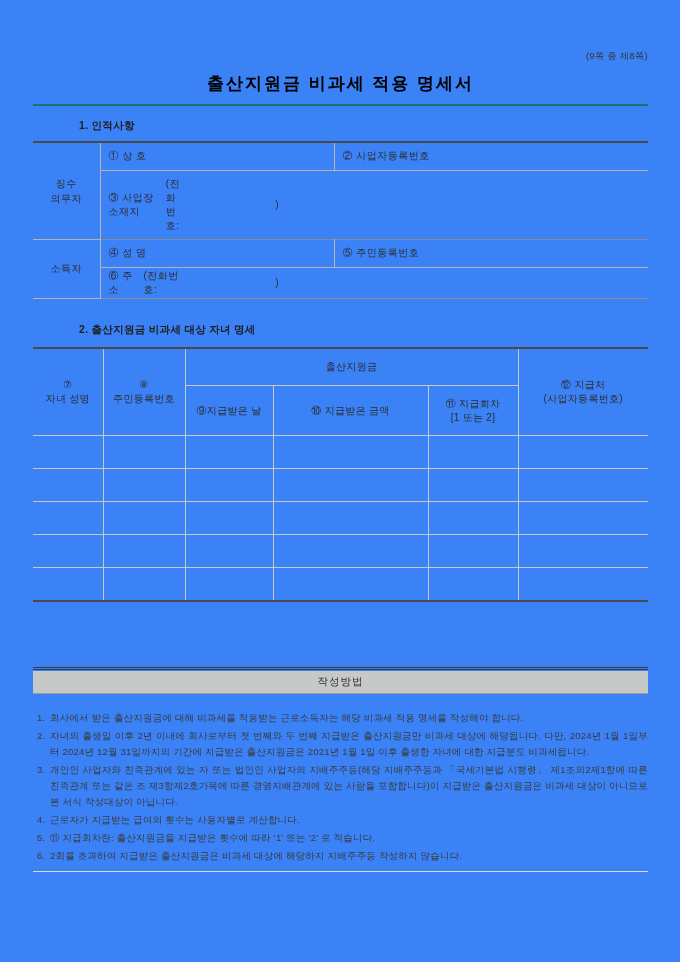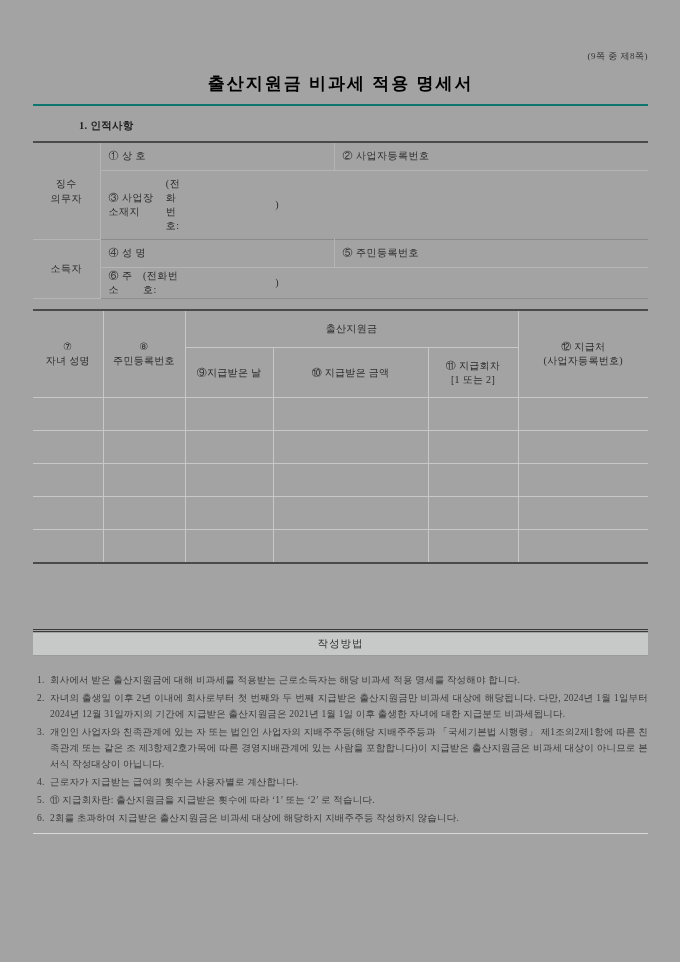--- a/index.html
+++ b/index.html
@@ -1,20 +1,20 @@
 <!DOCTYPE html>
 <html><head>
 <meta charset="utf-8">
 <style>
   * { box-sizing: border-box; }
   html, body { margin: 0; padding: 0; background: #ffffff; }
   .page {
     width: 680px; height: 962px;
-    background: #a3a3a3;
-    font-family: Liberation Serif, serif;
+    background: #3b82f6;
+    font-family: Liberation Sans, sans-serif;
     color: #222;
     padding: 0 32px 0 33px;
     overflow: hidden;
   }
 
   .page-indicator {
     padding-top: 50px;
     text-align: right;
     font-size: 9px;
     color: #333;
@@ -177,20 +177,21 @@
         <span>⑥ 주 소</span>
         <span class="phone">
           <span>(전화번호:</span>
           <span class="close">)</span>
         </span>
       </td>
     </tr>
   </tbody>
     </table>
 
+  <div class="section-heading second">2. 출산지원금 비과세 대상 자녀 명세</div>
 
   <table class="t2">
     <colgroup>
       <col style="width:70px">
         <col style="width:82px">
         <col style="width:88px">
       <col style="width:155px">
         <col style="width:90px">
         <col style="width:130px">
     </colgroup>

